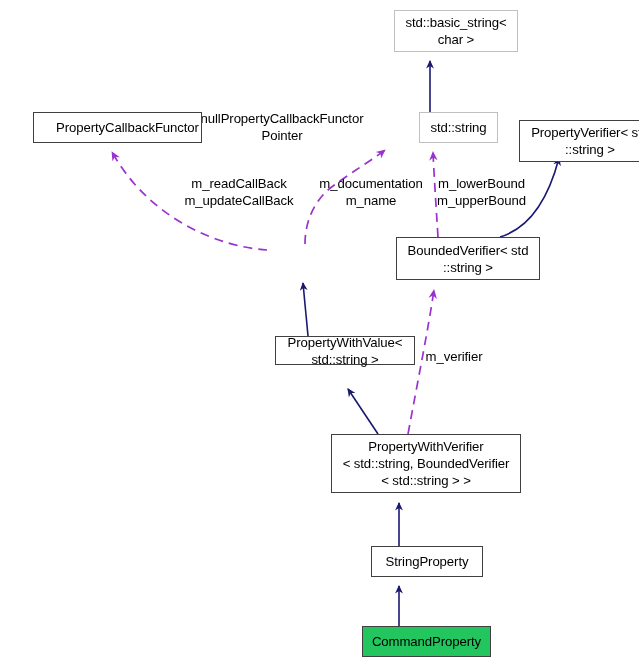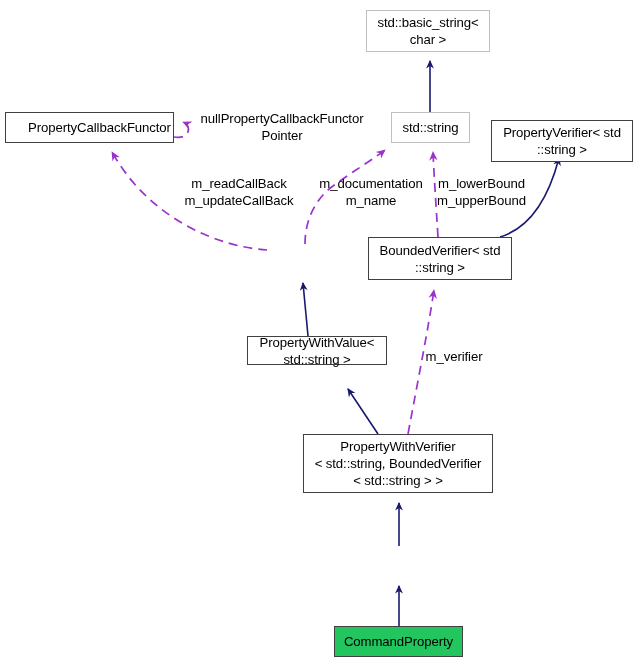--- a/index.html
+++ b/index.html
@@ -30,20 +30,21 @@
     justify-content: center;
     text-align: center;
     background: #ffffff;
     border: 1px solid #404040;
     color: #000000;
     font-size: 13.2px;
     line-height: 17px;
     letter-spacing: -0.1px;
     white-space: pre-line;
     z-index: 3;
+    margin-left: 28px;
   }
   .node.grey-border {
     border: 1px solid #c0c0c0;
   }
   .node.highlight {
     background: #22c55e;
   }
   .edge-label {
     position: absolute;
     color: #000000;
@@ -107,20 +108,21 @@
   <div class="node" style="left:368px; top:237px; width:144px; height:43px;">BoundedVerifier&lt; std
 ::string &gt;</div>
 
   <div class="node" style="left:247px; top:336px; width:140px; height:29px;">PropertyWithValue&lt;
 std::string &gt;</div>
 
   <div class="node" style="left:303px; top:434px; width:190px; height:59px;">PropertyWithVerifier
 &lt; std::string, BoundedVerifier
 &lt; std::string &gt; &gt;</div>
 
+  <div class="node" style="left:343px; top:546px; width:112px; height:31px;">StringProperty</div>
 
   <div class="node highlight" style="left:334px; top:626px; width:129px; height:31px;">CommandProperty</div>
 
   <div class="edge-label" style="left:182px; top:175px; width:114px;">m_readCallBack
 m_updateCallBack</div>
 
   <div class="edge-label" style="left:196px; top:110px; width:172px;">nullPropertyCallbackFunctor
 Pointer</div>
 
   <div class="edge-label" style="left:315px; top:175px; width:112px;">m_documentation

